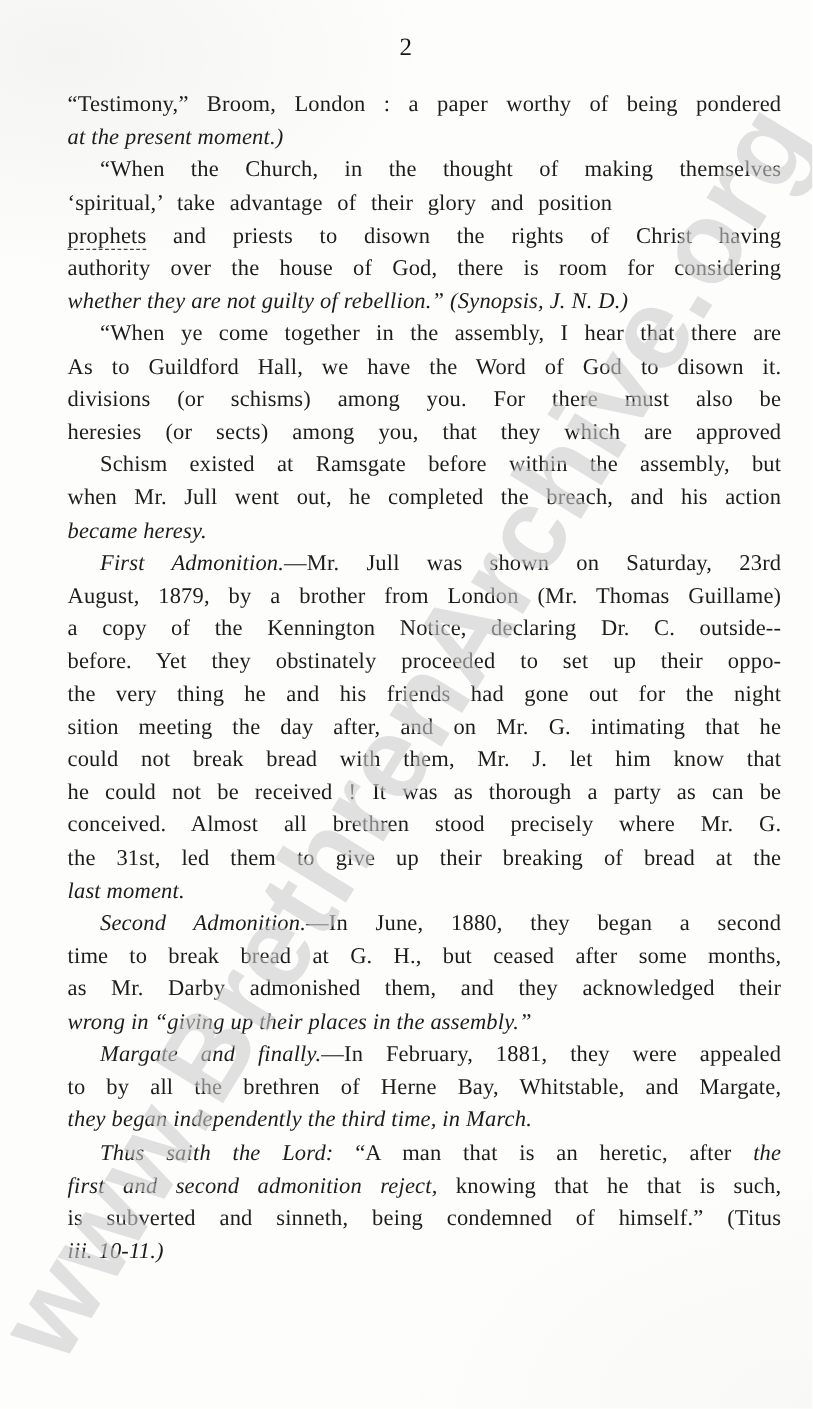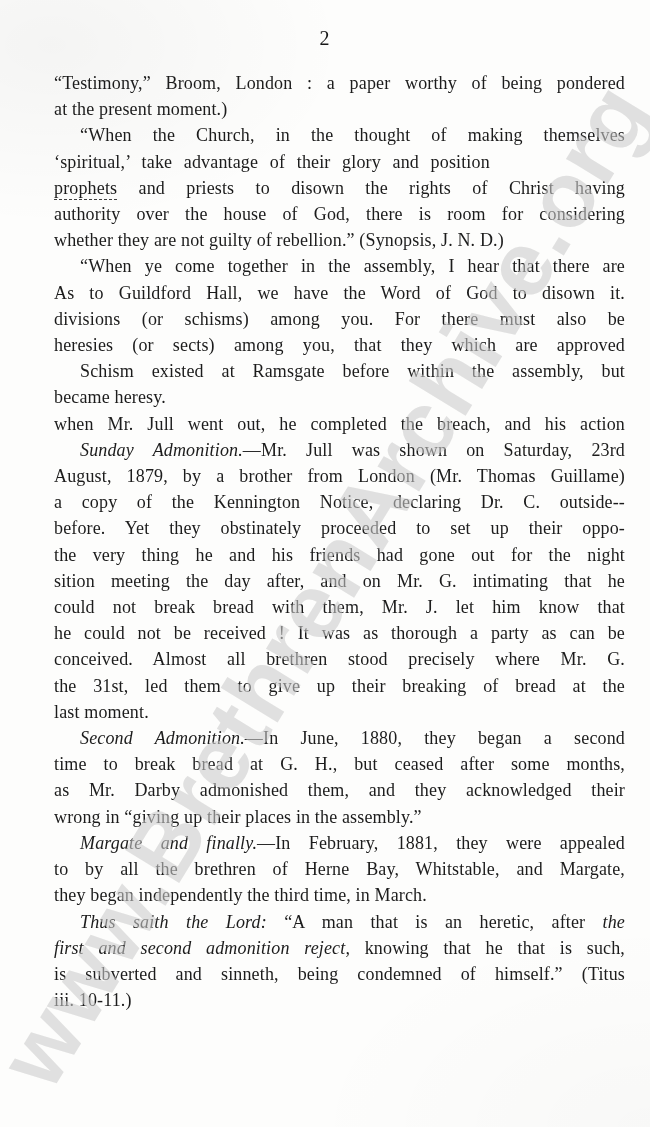--- a/index.html
+++ b/index.html
@@ -39,21 +39,21 @@
     letter-spacing: 0.15px;
     text-align: justify;
     text-justify: inter-word;
   }
   .para { margin: 0; }
   .para.indent > .line:first-child { text-indent: 26px; }
   .line {
     text-align: justify;
     text-align-last: justify;
   }
-  .line.last { text-align-last: left; }
+  .line.last { text-align-last: left; font-style: italic; }
   .line.ragged { text-align-last: left; }
   .it { font-style: italic; }
   .ul {
     border-bottom: 1.5px dashed #3f3f3f;
     padding-bottom: 1px;
   }
   .watermark {
     position: absolute;
     left: 325px;
     top: 585px;
@@ -87,25 +87,25 @@
         <div class="line last"><span>whether they are not guilty of rebellion.”  (Synopsis, J. N. D.)</span></div>
       </div>
       <div class="para indent">
         <div class="line"><span>“When ye come together in the assembly, I hear that there are</span></div>
         <div class="line"><span>As to Guildford Hall, we have the Word of God to disown it.</span></div>
         <div class="line"><span>divisions (or schisms) among you.  For there must also be</span></div>
         <div class="line"><span>heresies (or sects) among you, that they which are approved</span></div>
       </div>
       <div class="para indent">
         <div class="line"><span>Schism existed at Ramsgate before within the assembly, but</span></div>
+        <div class="line"><span>when Mr. Jull went out, he completed the breach, and his action</span></div>
         <div class="line last"><span>became heresy.</span></div>
-        <div class="line"><span>when Mr. Jull went out, he completed the breach, and his action</span></div>
       </div>
       <div class="para indent">
-        <div class="line"><span class="it">Sunday Admonition.</span><span>—Mr. Jull was shown on Saturday, 23rd</span></div>
+        <div class="line"><span class="it">First Admonition.</span><span>—Mr. Jull was shown on Saturday, 23rd</span></div>
         <div class="line"><span>August, 1879, by a brother from London (Mr. Thomas Guillame)</span></div>
         <div class="line"><span>a copy of the Kennington Notice, declaring Dr. C. outside--</span></div>
         <div class="line"><span>before.  Yet they obstinately proceeded to set up their oppo-</span></div>
         <div class="line"><span>the very thing he and his friends had gone out for the night</span></div>
         <div class="line"><span>sition meeting the day after, and on Mr. G. intimating that he</span></div>
         <div class="line"><span>could not break bread with them, Mr. J. let him know that</span></div>
         <div class="line"><span>he could not be received !  It was as thorough a party as can be</span></div>
         <div class="line"><span>conceived.  Almost all brethren stood precisely where Mr. G.</span></div>
         <div class="line"><span>the 31st, led them to give up their breaking of bread at the</span></div>
         <div class="line last"><span>last moment.</span></div>

